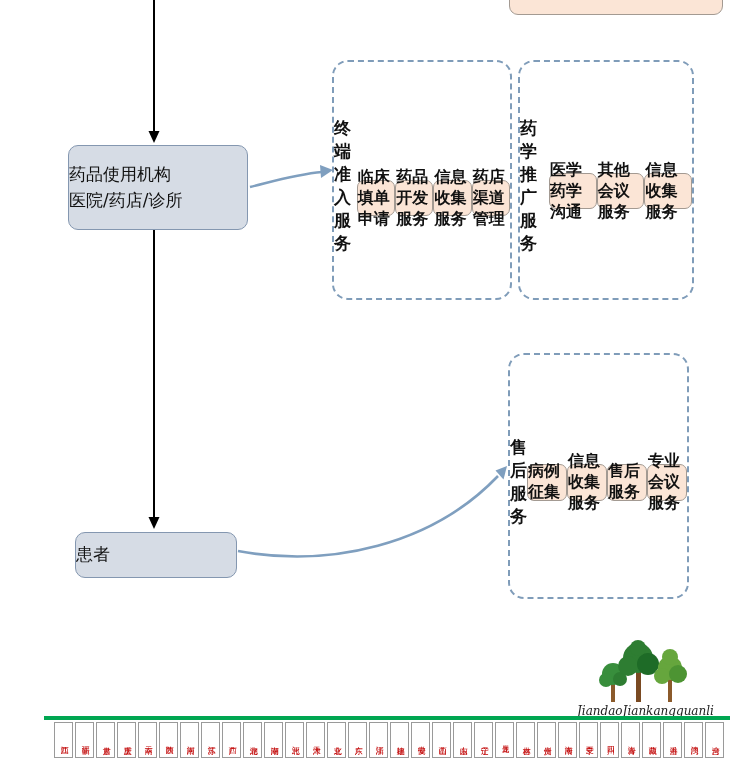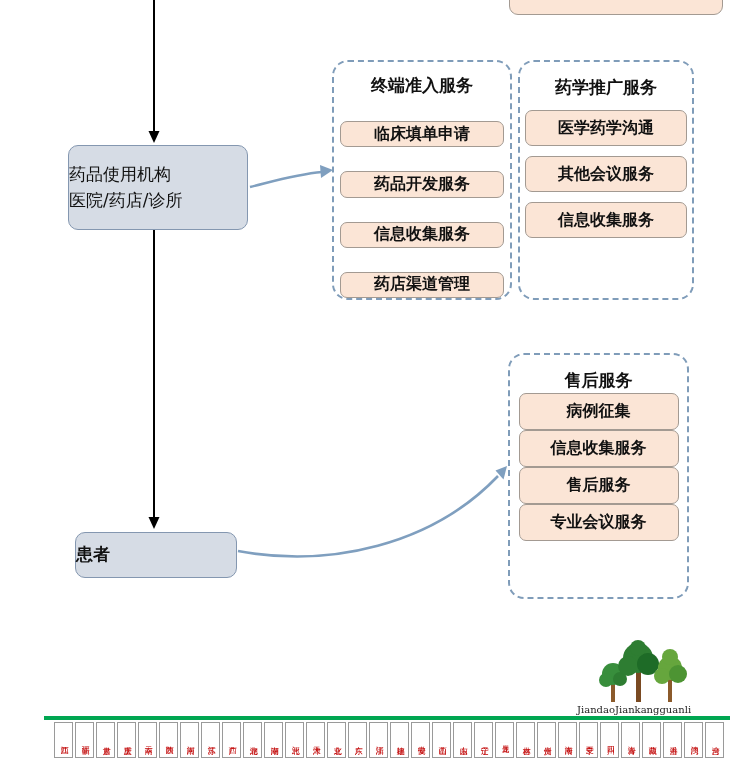--- a/index.html
+++ b/index.html
@@ -8,49 +8,49 @@
     font-family:"DejaVu Sans","Liberation Sans",sans-serif;color:#1a1a1a;
   }
   .connector-layer{position:absolute;left:0;top:0;width:730px;height:779px;pointer-events:none;}
   
   .node{
     position:absolute;background:#d6dce5;border:1.5px solid #8497b0;border-radius:10px;
     display:flex;flex-direction:column;justify-content:center;
     font-size:17px;line-height:1.5;color:#111;
   }
   .node-institution{left:68px;top:145px;width:178px;height:83px;}
-  .node-patient{left:75px;top:532px;width:160px;height:44px;font-weight:bold;}
+  .node-patient{left:75px;top:532px;width:160px;height:44px;}
   
   .partial-box{
     position:absolute;left:509px;top:-22px;width:212px;height:35px;
     background:#fbe5d6;border:1px solid #a39a92;border-radius:9px;
   }
   
   .group{
     position:absolute;border:2px dashed #7f9cb9;border-radius:16px;background:#ffffff;
-    display:flex;flex-direction:column;align-items:center;box-sizing:border-box;padding-top:12px;
+    display:flex;flex-direction:row;align-items:center;box-sizing:border-box;padding-top:12px;
   }
   .group-title{font-size:17px;font-weight:bold;color:#111;height:26px;display:flex;align-items:center;}
   .group-1{left:332px;top:60px;width:180px;height:240px;}
   .group-2{left:518px;top:60px;width:176px;height:240px;}
   .group-3{left:508px;top:353px;width:181px;height:246px;}
   .service-item{
     background:#fbe5d6;border:1px solid #a39a92;border-radius:7px;
     display:flex;align-items:center;justify-content:center;
     font-size:16px;font-weight:600;color:#111;box-sizing:border-box;
   }
   .group-1 .service-item{width:164px;height:36px;margin-top:24px;}
-  .group-2 .service-item{width:162px;height:36px;margin-top:10px;text-align:center;}
+  .group-2 .service-item{width:162px;height:36px;margin-top:10px;}
   .group-3 .service-item{width:160px;height:37px;}
   
   .green-line{position:absolute;left:44px;top:716px;width:686px;height:4px;background:#00a651;}
   .logo{position:absolute;left:575px;top:640px;width:132px;height:66px;}
   .logo-caption{
     position:absolute;left:577px;top:704px;width:132px;text-align:left;
-    font-size:10px;color:#222;
+    font-style:italic;font-size:12px;color:#222;
     font-family:"DejaVu Serif","Liberation Serif",serif;
   }
   .province-strip{
     position:absolute;left:54px;top:722px;display:flex;gap:2px;
   }
   .province-box{
     width:19px;height:36px;border:1px solid #9a9a9a;background:#fff;box-sizing:border-box;
     display:flex;align-items:center;justify-content:center;
     writing-mode:vertical-rl;text-orientation:upright;
     font-size:8px;line-height:1.05;color:#c00000;letter-spacing:0;

